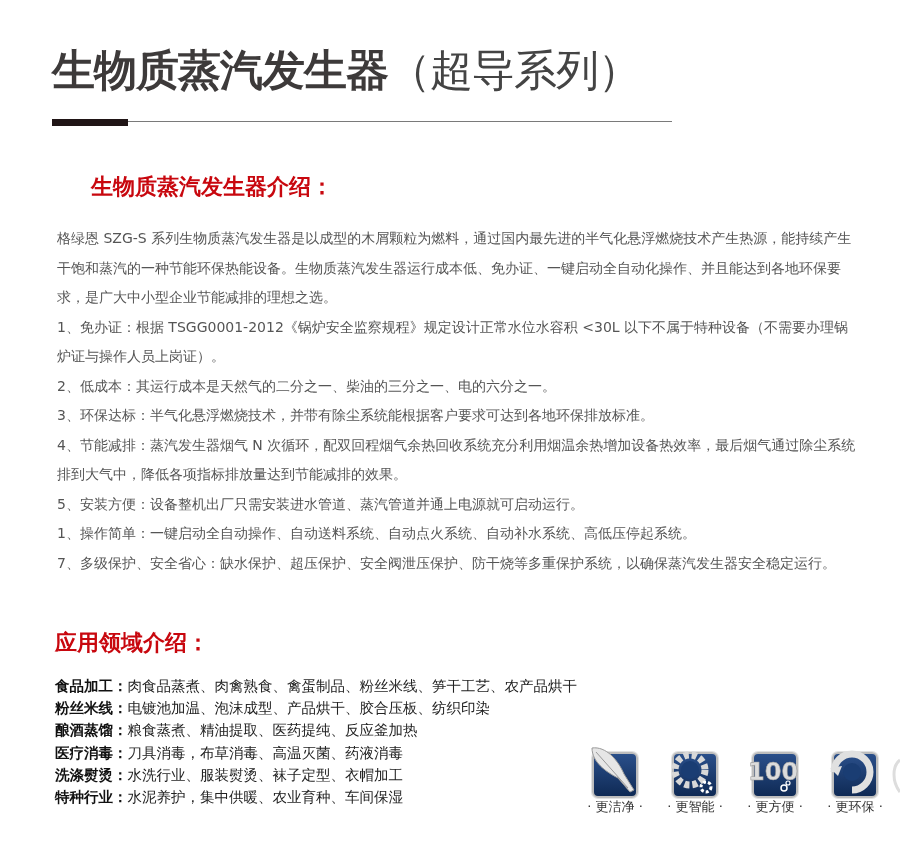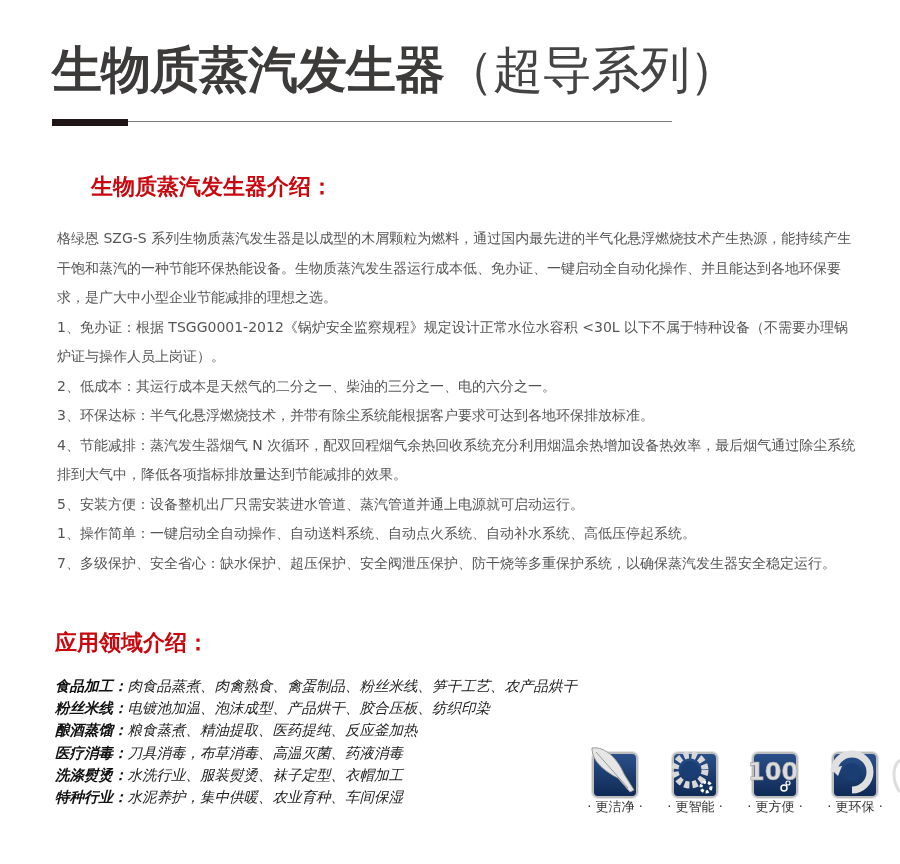--- a/index.html
+++ b/index.html
@@ -1,29 +1,29 @@
 <!DOCTYPE html>
 <html><head>
 <meta charset="utf-8">
 <style>
   html, body { margin: 0; padding: 0; background: #ffffff; }
   body { width: 900px; height: 864px; position: relative; overflow: hidden;
          font-family: "DejaVu Sans", "Liberation Sans", sans-serif; }
-  .title { position: absolute; left: 52px; top: 40px; font-size: 50px; font-weight: bold;
+  .title { position: absolute; left: 52px; top: 40px; font-size: 43px; font-weight: bold;
            color: #3d3a3a; letter-spacing: -1px; white-space: nowrap; line-height: 60px; }
   .title .paren { font-weight: normal; color: #444; }
   .rule-thick { position: absolute; left: 52px; top: 119px; width: 76px; height: 7px; background: #201516; }
   .rule-thin { position: absolute; left: 128px; top: 121px; width: 544px; height: 1px; background: #7a7a7a; }
   .section-head { position: absolute; left: 55px; font-size: 22px; font-weight: bold; color: #c8070e;
                   white-space: nowrap; line-height: 30px; }
   .intro { position: absolute; left: 57px; top: 224px; width: 800px; font-size: 14px; color: #555;
            line-height: 29.5px; }
   .intro p { margin: 0; }
   .apps { position: absolute; left: 55px; top: 675px; font-size: 14.5px; color: #222; line-height: 22.2px; }
-  .apps .row { white-space: nowrap; font-style: italic; }
+  .apps .row { white-space: nowrap; }
   .apps .k { font-weight: bold; color: #111; }
   .icons { position: absolute; left: 575px; top: 752px; display: flex; gap: 0; }
   .feat { width: 80px; display: flex; flex-direction: column; align-items: center; }
   .feat .box { width: 42px; height: 42px; border-radius: 6px; background: linear-gradient(#2a4f8a, #0f2a55);
                border: 2px solid #bdbdbd; box-shadow: 0 0 0 1px #e2e2e2; position: relative; overflow: visible; }
   .feat .box svg { position: absolute; left: -10px; top: -12px; }
   .feat .label { font-size: 13px; color: #333; white-space: nowrap; }
   .feat-partial { position: absolute; left: 888px; top: 752px; width: 20px; height: 50px; }
 </style>
 </head>

